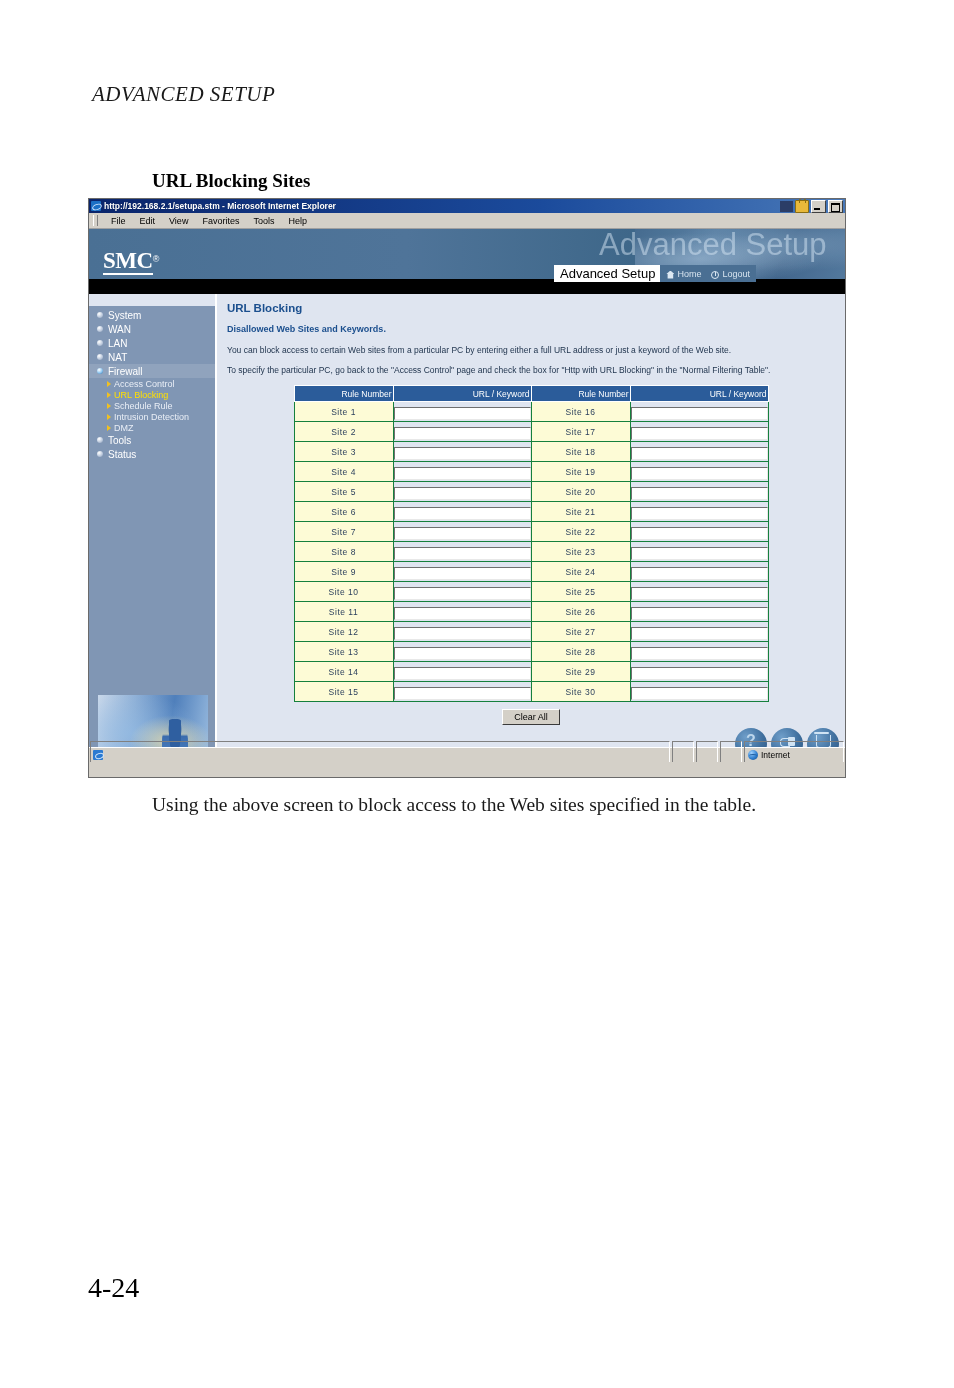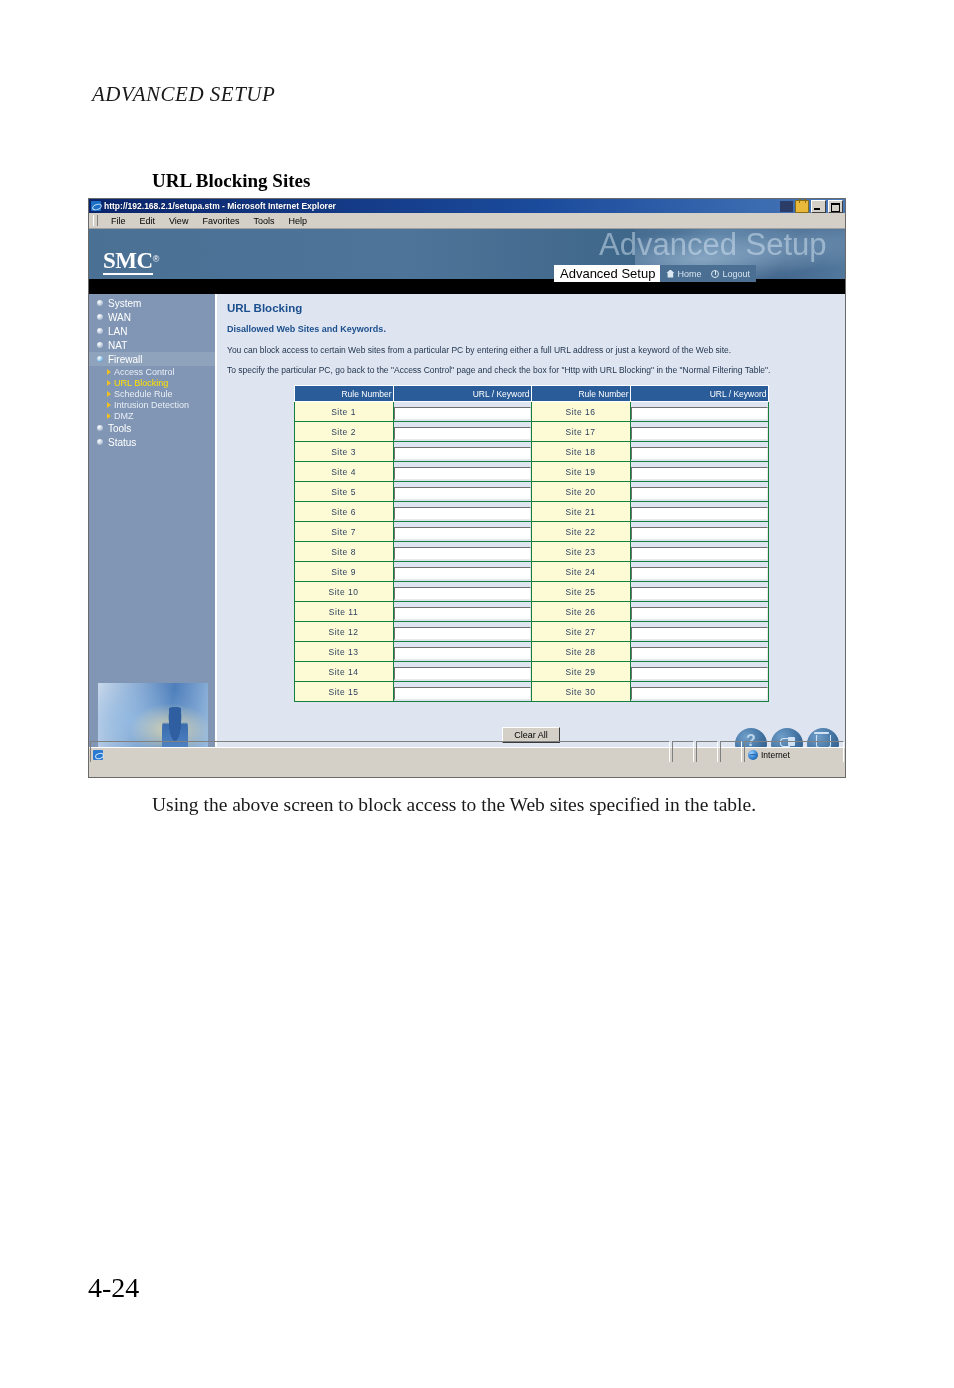--- a/index.html
+++ b/index.html
@@ -247,21 +247,21 @@
   }
   .tab-links {
     background: #4a6f93;
     color: #d7e4ef;
     font-size: 9px;
     display: flex;
     align-items: center;
     padding: 0 6px;
     gap: 10px;
   }
-  .tab-links .lnk { display: flex; align-items: center; gap: 3px; white-space: nowrap; }
+  .tab-links .lnk { display: flex; align-items: flex-end; gap: 3px; white-space: nowrap; }
   .ico-home {
     width: 8px; height: 8px;
     background: #dce8f2;
     clip-path: polygon(50% 0%, 100% 45%, 85% 45%, 85% 100%, 15% 100%, 15% 45%, 0% 45%);
     display: inline-block;
   }
   .ico-logout {
     width: 8px; height: 8px;
     border: 1.5px solid #dce8f2;
     border-radius: 50%;
@@ -275,21 +275,21 @@
 
   .body-area {
     position: absolute;
     left: 0; top: 65px;
     right: 0; bottom: 0;
     background: #dfe5f0;
   }
 
   .sidebar {
     position: absolute;
-    left: 0; top: 0;
+    left: 0; top: 12px;
     width: 126px;
     bottom: 0;
     background: #8096b4;
   }
   .nav { padding-top: 2px; }
   .nav-item {
     display: flex;
     align-items: center;
     height: 14px;
     padding-left: 8px;
@@ -418,21 +418,21 @@
     border-color: #6f6f6f #e8e8e8 #e8e8e8 #6f6f6f;
     background: #ffffff;
     font-family: "Liberation Sans", sans-serif;
     font-size: 9px;
     padding: 0 2px;
     outline: none;
   }
 
   .btn-row {
     text-align: center;
-    margin-top: 22px;
+    margin-top: 4px;
   }
   button.clearall {
     font-family: "Liberation Sans", sans-serif;
     font-size: 9px;
     color: #000;
     background: #d4d0c8;
     border: 1px solid;
     border-color: #ffffff #3a3a3a #3a3a3a #ffffff;
     padding: 2px 11px;
     cursor: pointer;

